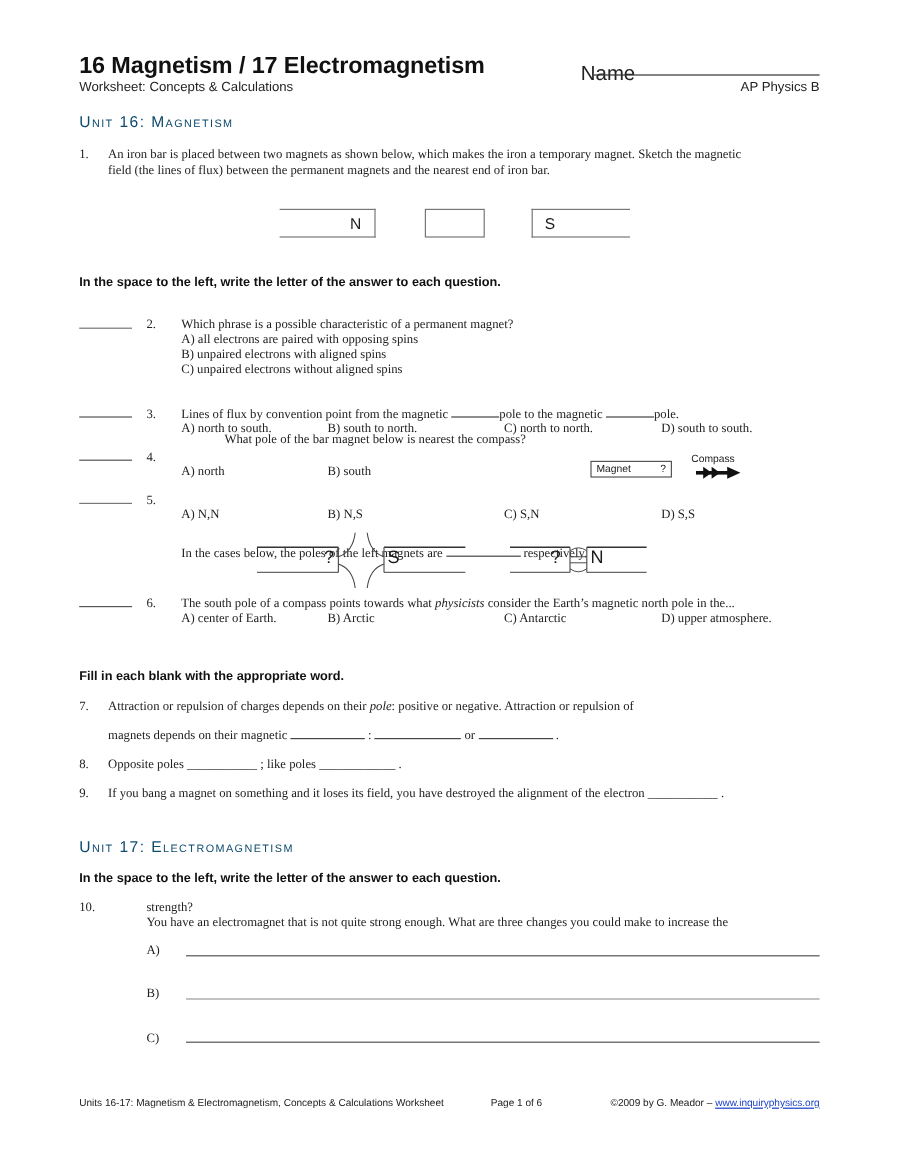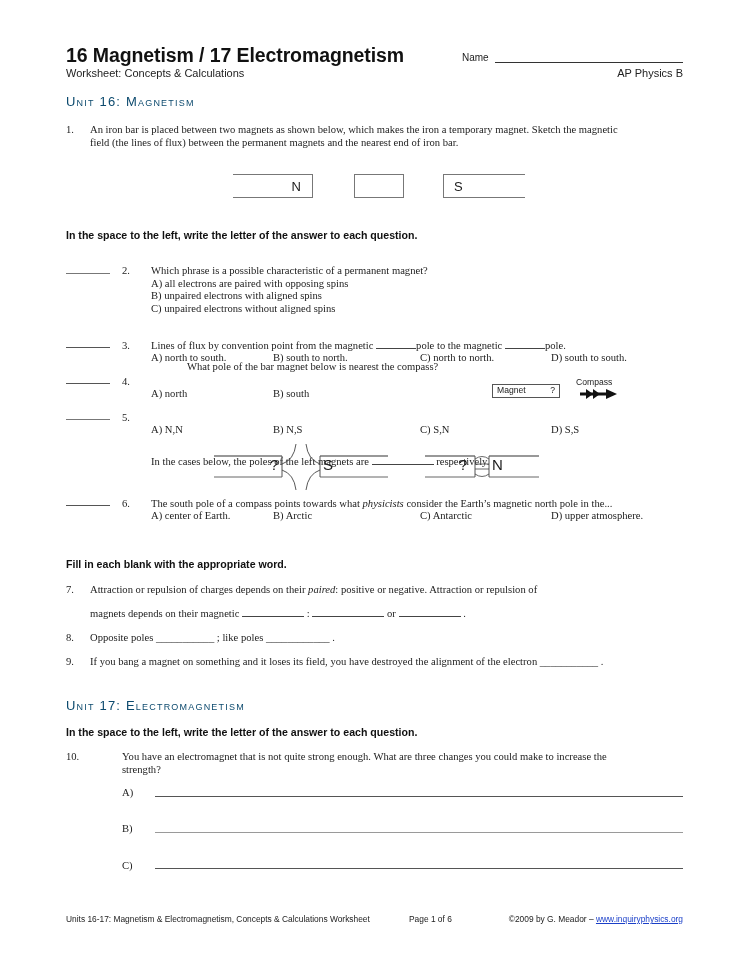--- a/index.html
+++ b/index.html
@@ -3,21 +3,21 @@
 <meta charset="utf-8">
 <style>
   * { box-sizing: border-box; margin: 0; padding: 0; }
   html, body { width: 749px; height: 970px; background: #ffffff; overflow: hidden; }
   body { position: relative; font-family: "Liberation Serif", serif; color: #1a1a1a; }
   .abs { position: absolute; }
   .sans { font-family: "Liberation Sans", sans-serif; }
 
   .title { left: 66px; top: 44px; font-size: 19.5px; font-weight: bold; letter-spacing: -0.1px; color: #111; }
   .subtitle { left: 66px; top: 67px; font-size: 11px; color: #222; }
-  .name-label { left: 462px; top: 52px; font-size: 10px; color: #222; }
+  .name-label { left: 484px; top: 52px; font-size: 17px; color: #222; }
   .name-line { left: 495px; top: 62px; width: 188px; border-bottom: 1.4px solid #333; height: 0; }
   .course { right: 66px; top: 67px; font-size: 11px; color: #222; }
 
   .unit-head { font-size: 13px; letter-spacing: 1.2px; color: #0c4a6e; font-variant: small-caps; font-family: "Liberation Sans", sans-serif; }
 
   .q-text { font-size: 10.6px; line-height: 12.6px; color: #222; }
   .instr { font-size: 10.6px; font-weight: bold; color: #111; font-family: Liberation Sans, sans-serif; }
 
   .blank-left { width: 44px; height: 0; border-bottom: 1.3px solid #555; }
   .blank-left.light { border-bottom-color: #777; }
@@ -146,21 +146,21 @@
 </div>
 <div class="abs q-text" style="left:151px; top:510px;">A)  center of Earth.</div>
 <div class="abs q-text" style="left:273px; top:510px;">B)  Arctic</div>
 <div class="abs q-text" style="left:420px; top:510px;">C)  Antarctic</div>
 <div class="abs q-text" style="left:551px; top:510px;">D)  upper atmosphere.</div>
 
 <div class="abs instr" style="left:66px; top:558px;">Fill in each blank with the appropriate word.</div>
 
 <div class="abs num" style="left:66px; top:584px;">7.</div>
 <div class="abs q-text" style="left:90px; top:584px; white-space:nowrap;">
-  <span>Attraction or repulsion of charges depends on their </span><i>paired</i><span>: positive or negative.  Attraction or repulsion of</span>
+  <span>Attraction or repulsion of charges depends on their </span><i>pole</i><span>: positive or negative.  Attraction or repulsion of</span>
 </div>
 <div class="abs q-text" style="left:90px; top:608px; white-space:nowrap;">
   <span>magnets depends on their magnetic</span>
   <span class="inline-blank" style="width:62px; border-bottom-width:1.4px;"></span>
   <span>:</span>
   <span class="inline-blank" style="width:72px; border-bottom-width:1.4px;"></span>
   <span>or</span>
   <span class="inline-blank" style="width:62px; border-bottom-width:1.4px;"></span>
   <span>.</span>
 </div>
@@ -169,22 +169,22 @@
 <div class="abs q-text" style="left:90px; top:632px; white-space:nowrap;">Opposite poles ___________ ; like poles ____________ .</div>
 
 <div class="abs num" style="left:66px; top:656px;">9.</div>
 <div class="abs q-text" style="left:90px; top:656px; white-space:nowrap;">If you bang a magnet on something and it loses its field, you have destroyed the alignment of the electron ___________ .</div>
 
 <div class="abs unit-head" style="left:66px; top:698px;">Unit 17: Electromagnetism</div>
 <div class="abs instr" style="left:66px; top:726px;">In the space to the left, write the letter of the answer to each question.</div>
 
 <div class="abs num" style="left:66px; top:751px;">10.</div>
 <div class="abs q-text" style="left:122px; top:751px; width:568px;">
+  <div>strength?</div>
   <div>You have an electromagnet that is not quite strong enough.  What are three changes you could make to increase the</div>
-  <div>strength?</div>
 </div>
 
 <div class="abs q-text" style="left:122px; top:787px;">A)</div>
 <div class="abs ans-line" style="left:155px; top:796px; width:528px;"></div>
 
 <div class="abs q-text" style="left:122px; top:823px;">B)</div>
 <div class="abs ans-line light" style="left:155px; top:832px; width:528px;"></div>
 
 <div class="abs q-text" style="left:122px; top:860px;">C)</div>
 <div class="abs ans-line" style="left:155px; top:868px; width:528px;"></div>

